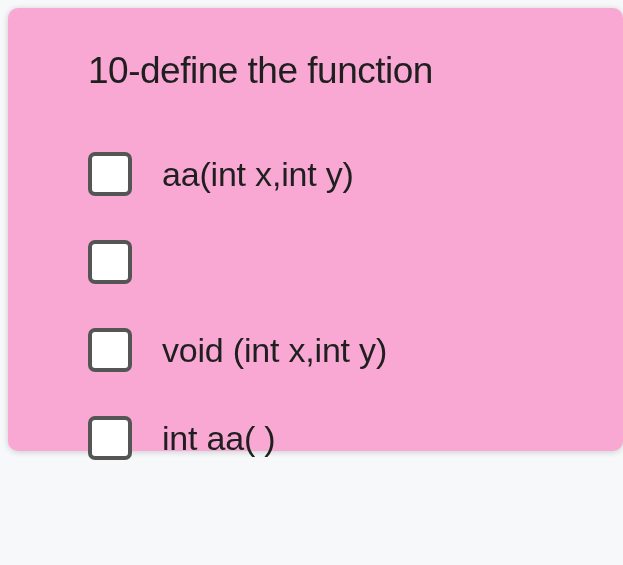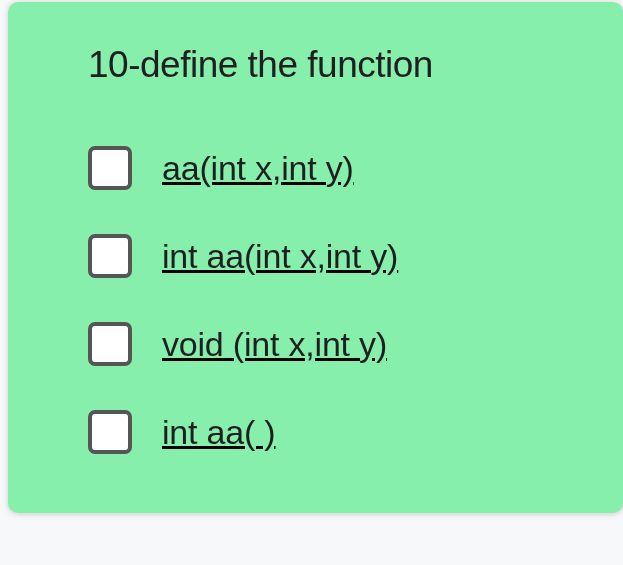--- a/index.html
+++ b/index.html
@@ -11,40 +11,39 @@
       width: 623px;
       height: 565px;
       background: #f7f8f9;
       font-family: Arial, Helvetica, sans-serif;
       position: relative;
       overflow: hidden;
     }
     .card {
       position: absolute;
       left: 8px;
-      top: 2px;
+      top: 8px;
       width: 615px;
-      height: 511px;
-      background: #86efac;
+      height: 443px;
+      background: #f9a8d4;
       border-radius: 10px;
       box-shadow: 0 1px 6px rgba(0,0,0,0.18);
       padding: 42px 60px 40px 80px;
     }
     .question-title {
       font-size: 37px;
       color: #1f1f1f;
       font-weight: 400;
       letter-spacing: -0.5px;
       margin-bottom: 60px;
     }
     .options {
       display: flex;
       flex-direction: column;
       gap: 44px;
-      text-decoration: underline;
     }
     .option-row {
       display: flex;
       align-items: center;
       gap: 30px;
     }
     .checkbox {
       width: 44px;
       height: 44px;
       border: 4px solid #555;
@@ -66,21 +65,20 @@
   <div class="question-title">10-define the function</div>
   <div class="options">
 
     <div class="option-row">
       <div class="checkbox"></div>
       <div class="option-label">aa(int x,int y)</div>
     </div>
 
     <div class="option-row">
       <div class="checkbox"></div>
-      <div class="option-label">int aa(int x,int y)</div>
     </div>
 
     <div class="option-row">
       <div class="checkbox"></div>
       <div class="option-label">void (int x,int y)</div>
     </div>
 
     <div class="option-row">
       <div class="checkbox"></div>
       <div class="option-label">int aa( )</div>

